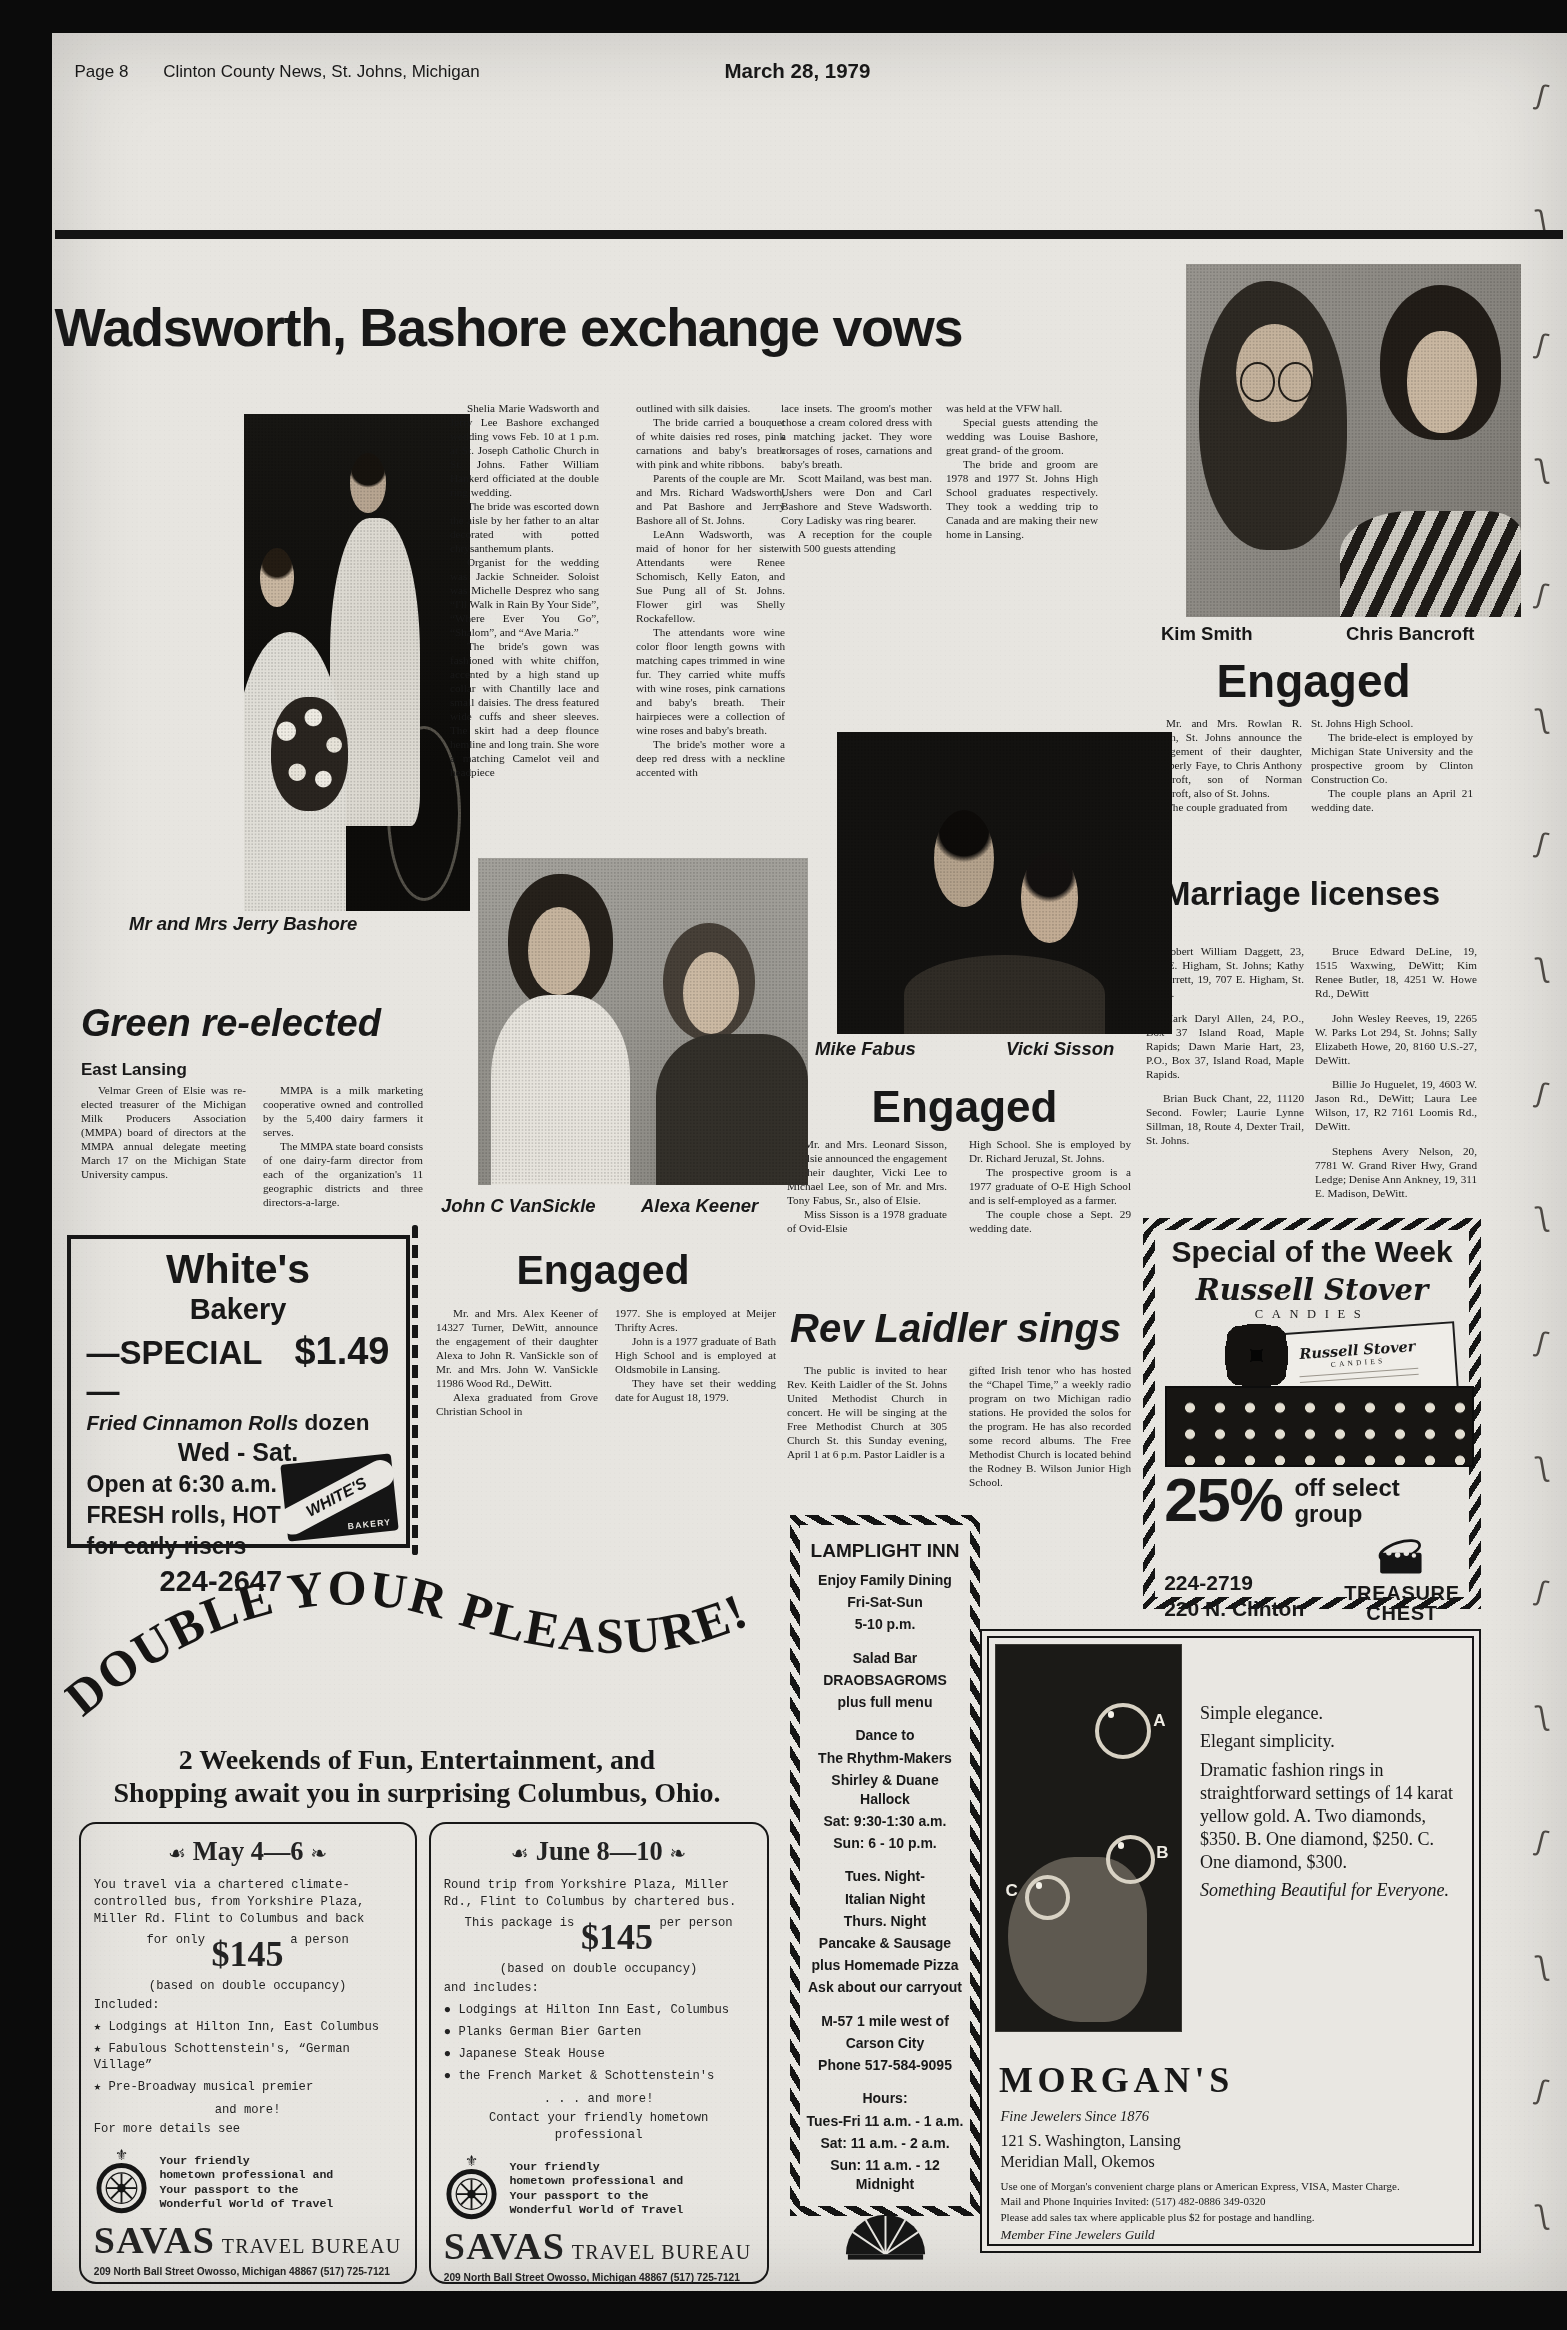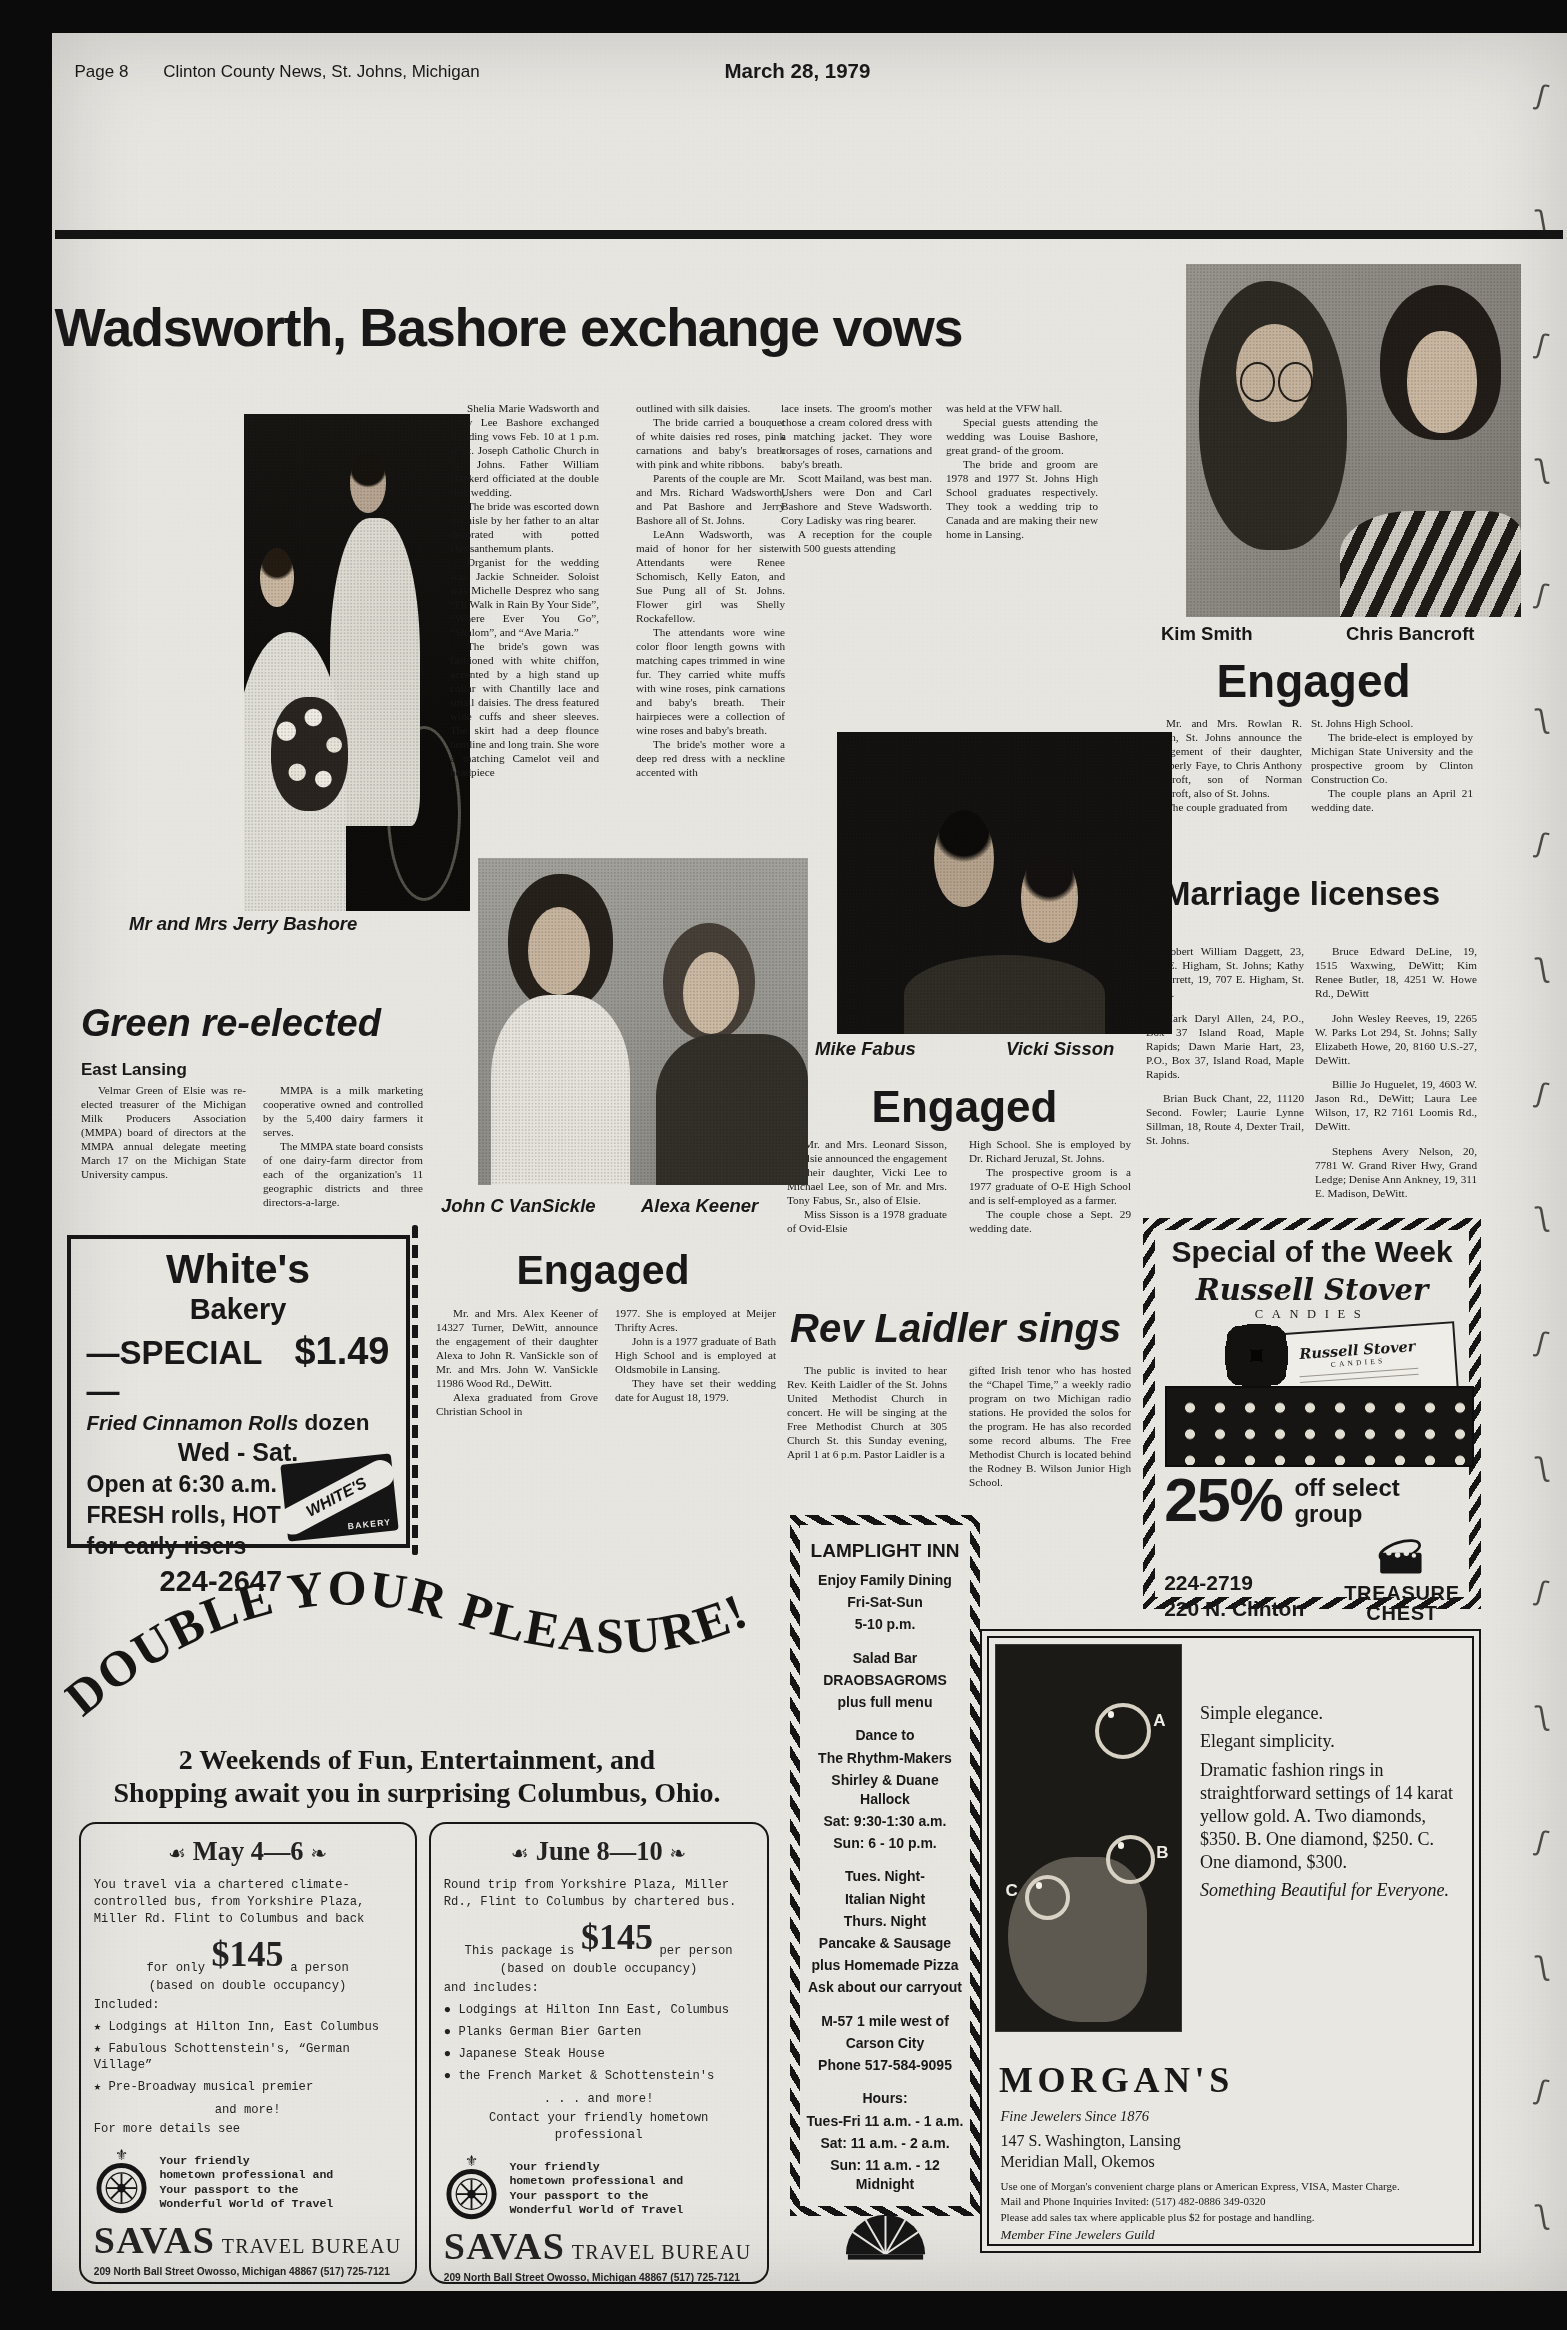--- a/index.html
+++ b/index.html
@@ -173,21 +173,21 @@
   .tv-head{position:absolute;left:26.4px;top:198px;width:664px;text-align:center;font-family:"Liberation Serif",serif;font-weight:bold;font-size:28px;line-height:1.18;}
   .trip{position:absolute;top:277px;height:462px;border:2.6px solid #171717;border-radius:17px;box-sizing:border-box;
     padding:10.6px 13.2px;font-family:"Liberation Mono",monospace;font-size:12.2px;color:#232323;}
   #trip-left{left:20px;width:338px;}
   #trip-right{left:370px;width:340px;}
   .trip-dates{text-align:center;font-family:"Liberation Serif",serif;font-weight:bold;font-size:26.4px;margin:1.3px 0 10.6px;}
   .trip-dates::before{content:"☙ ";font-family:"DejaVu Sans",sans-serif;font-size:20px;}
   .trip-dates::after{content:" ❧";font-family:"DejaVu Sans",sans-serif;font-size:20px;}
   .tv-mono{line-height:1.38;margin:2.6px 0;}
   .tv-center{text-align:center;}
-  .price-row{display:flex;align-items:flex-end;justify-content:center;gap:6.6px;margin:5.3px 0 0;}
+  .price-row{display:flex;align-items:flex-start;justify-content:center;gap:6.6px;margin:5.3px 0 0;}
   .price{font-family:"Liberation Serif",serif;font-weight:bold;font-size:36px;}
   .star-list p,.dot-list p{margin:6px 0;text-indent:0;line-height:1.3;}
   .star-list p::before{content:"★ ";}
   .dot-list p::before{content:"●  ";}
   .agency{display:flex;gap:10.6px;align-items:center;margin-top:9.2px;}
   .agency-blurb p{margin:1.3px 0;font-weight:bold;font-size:11.6px;text-indent:0;}
   .brandrow{display:flex;align-items:baseline;gap:6.6px;margin-top:1.3px;}
   .savas{font-family:"Liberation Serif",serif;font-weight:bold;font-size:38px;letter-spacing:1.3px;}
   .bureau{font-family:"Liberation Serif",serif;font-size:20px;letter-spacing:1.3px;}
   .tv-addr{font-family:"Liberation Sans",sans-serif;font-weight:bold;font-size:10.2px;margin-top:4px;white-space:nowrap;}
@@ -487,21 +487,21 @@
       <div class="mg-label" id="lab-c">C</div>
     </div>
     <div class="mg-text">
         <p>Simple elegance.</p>
         <p>Elegant simplicity.</p>
         <p>Dramatic fashion rings in straightforward settings of 14 karat yellow gold. A. Two diamonds, $350. B. One diamond, $250. C. One diamond, $300.</p>
         <p>Something Beautiful for Everyone.</p>
       </div>
     <h4 class="mg-brand">MORGAN'S</h4>
     <div class="mg-tag">Fine Jewelers Since 1876</div>
-    <div class="mg-addr1">147 S. Washington, Lansing</div>
+    <div class="mg-addr1">121 S. Washington, Lansing</div>
     <div class="mg-addr2">Meridian Mall, Okemos</div>
     <div class="mg-fine">
         <p>Use one of Morgan's convenient charge plans or American Express, VISA, Master Charge.</p>
         <p>Mail and Phone Inquiries Invited: (517) 482-0886  349-0320</p>
         <p>Please add sales tax where applicable plus $2 for postage and handling.</p>
       </div>
     <div class="mg-member">Member Fine Jewelers Guild</div>
   </section>
 
   <section id="travel">

